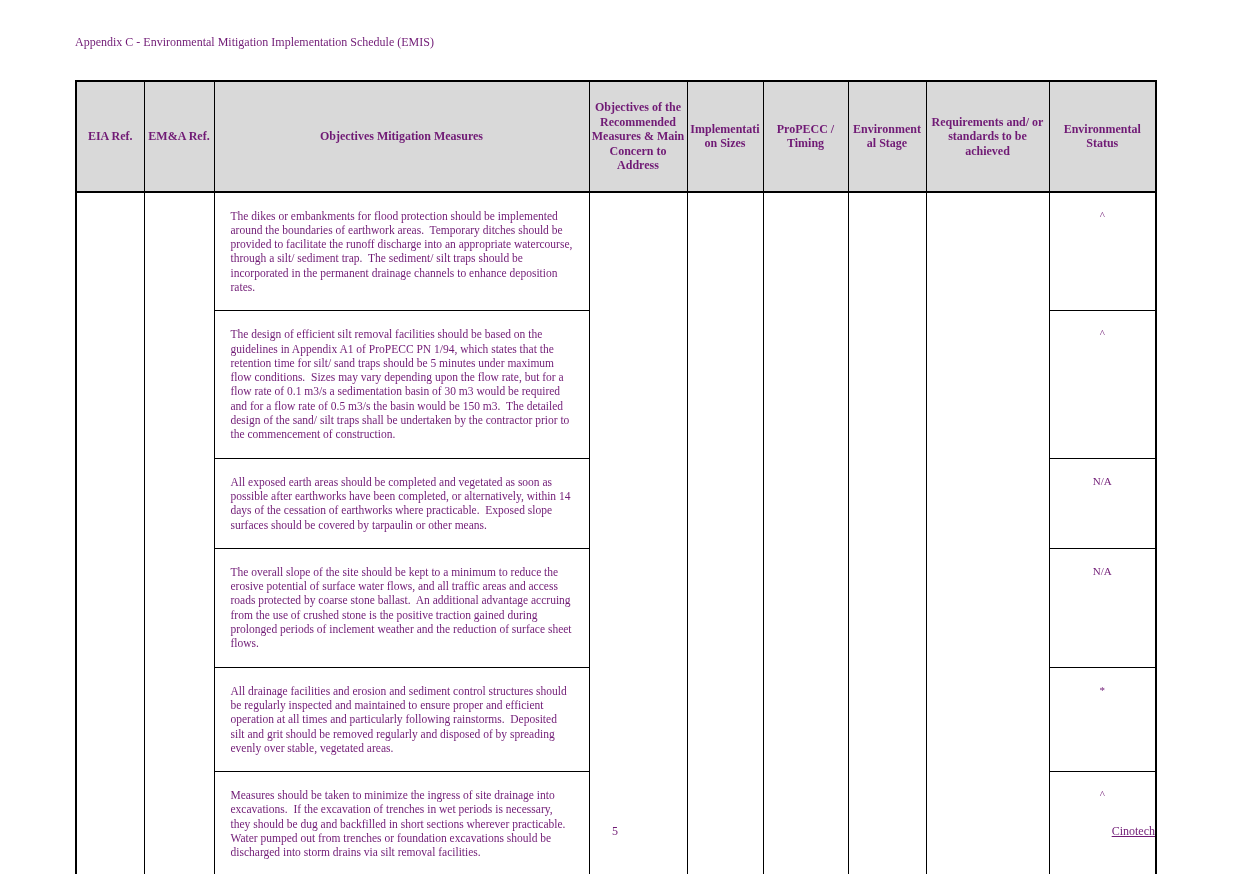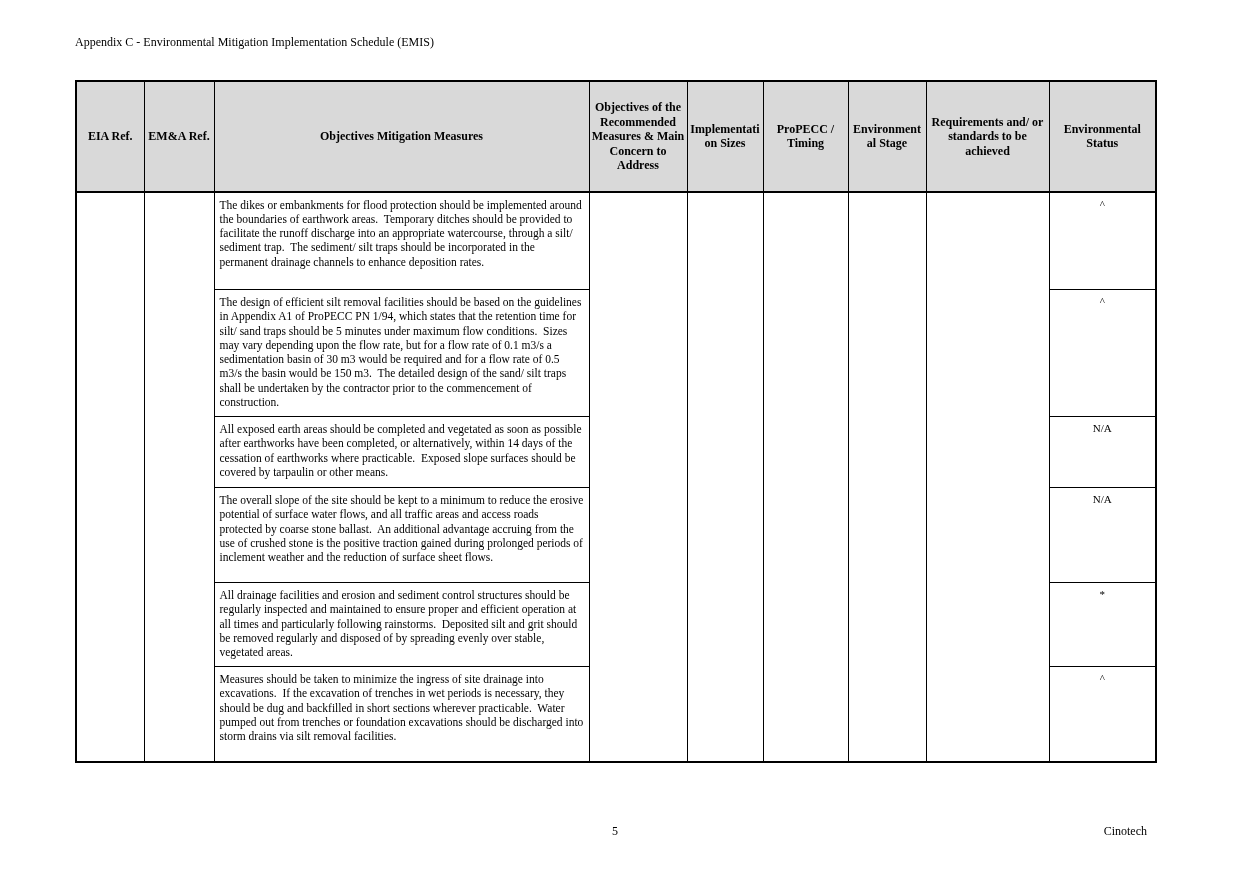--- a/index.html
+++ b/index.html
@@ -6,21 +6,21 @@
     margin: 0;
     padding: 0;
     background: #ffffff;
   }
   .page {
     position: relative;
     width: 1237px;
     height: 874px;
     background: #ffffff;
     font-family: "Liberation Serif", serif;
-    color: #000000;
+    color: #701a75;
     overflow: hidden;
   }
   .doc-header {
     position: absolute;
     left: 75px;
     top: 35px;
     font-size: 12px;
     white-space: nowrap;
   }
   table.emis-table {
@@ -28,21 +28,21 @@
     left: 75px;
     top: 80px;
     width: 1082px;
     border-collapse: collapse;
     table-layout: fixed;
     border: 2px solid #000000;
   }
   table.emis-table th,
   table.emis-table td {
     border: 1px solid #000000;
-    padding: 5px;
+    padding: 16px;
     margin: 0;
   }
   tr.header-row {
     height: 72px;
   }
   tr.header-row th {
     background: #d9d9d9;
     font-size: 12px;
     font-weight: bold;
     text-align: center;
@@ -86,21 +86,22 @@
     height: 18px;
     font-size: 12px;
   }
   .footer .page-num {
     position: absolute;
     left: 50%;
     transform: translateX(-50%);
   }
   .footer .company {
     position: absolute;
-    right: 8px;
+    right: 0;
+    text-decoration: underline;
   }
 </style>
 </head>
 <body>
 
 <div class="page">
 
   <div class="doc-header">Appendix C - Environmental Mitigation Implementation Schedule (EMIS)</div>
 
   <table class="emis-table">

